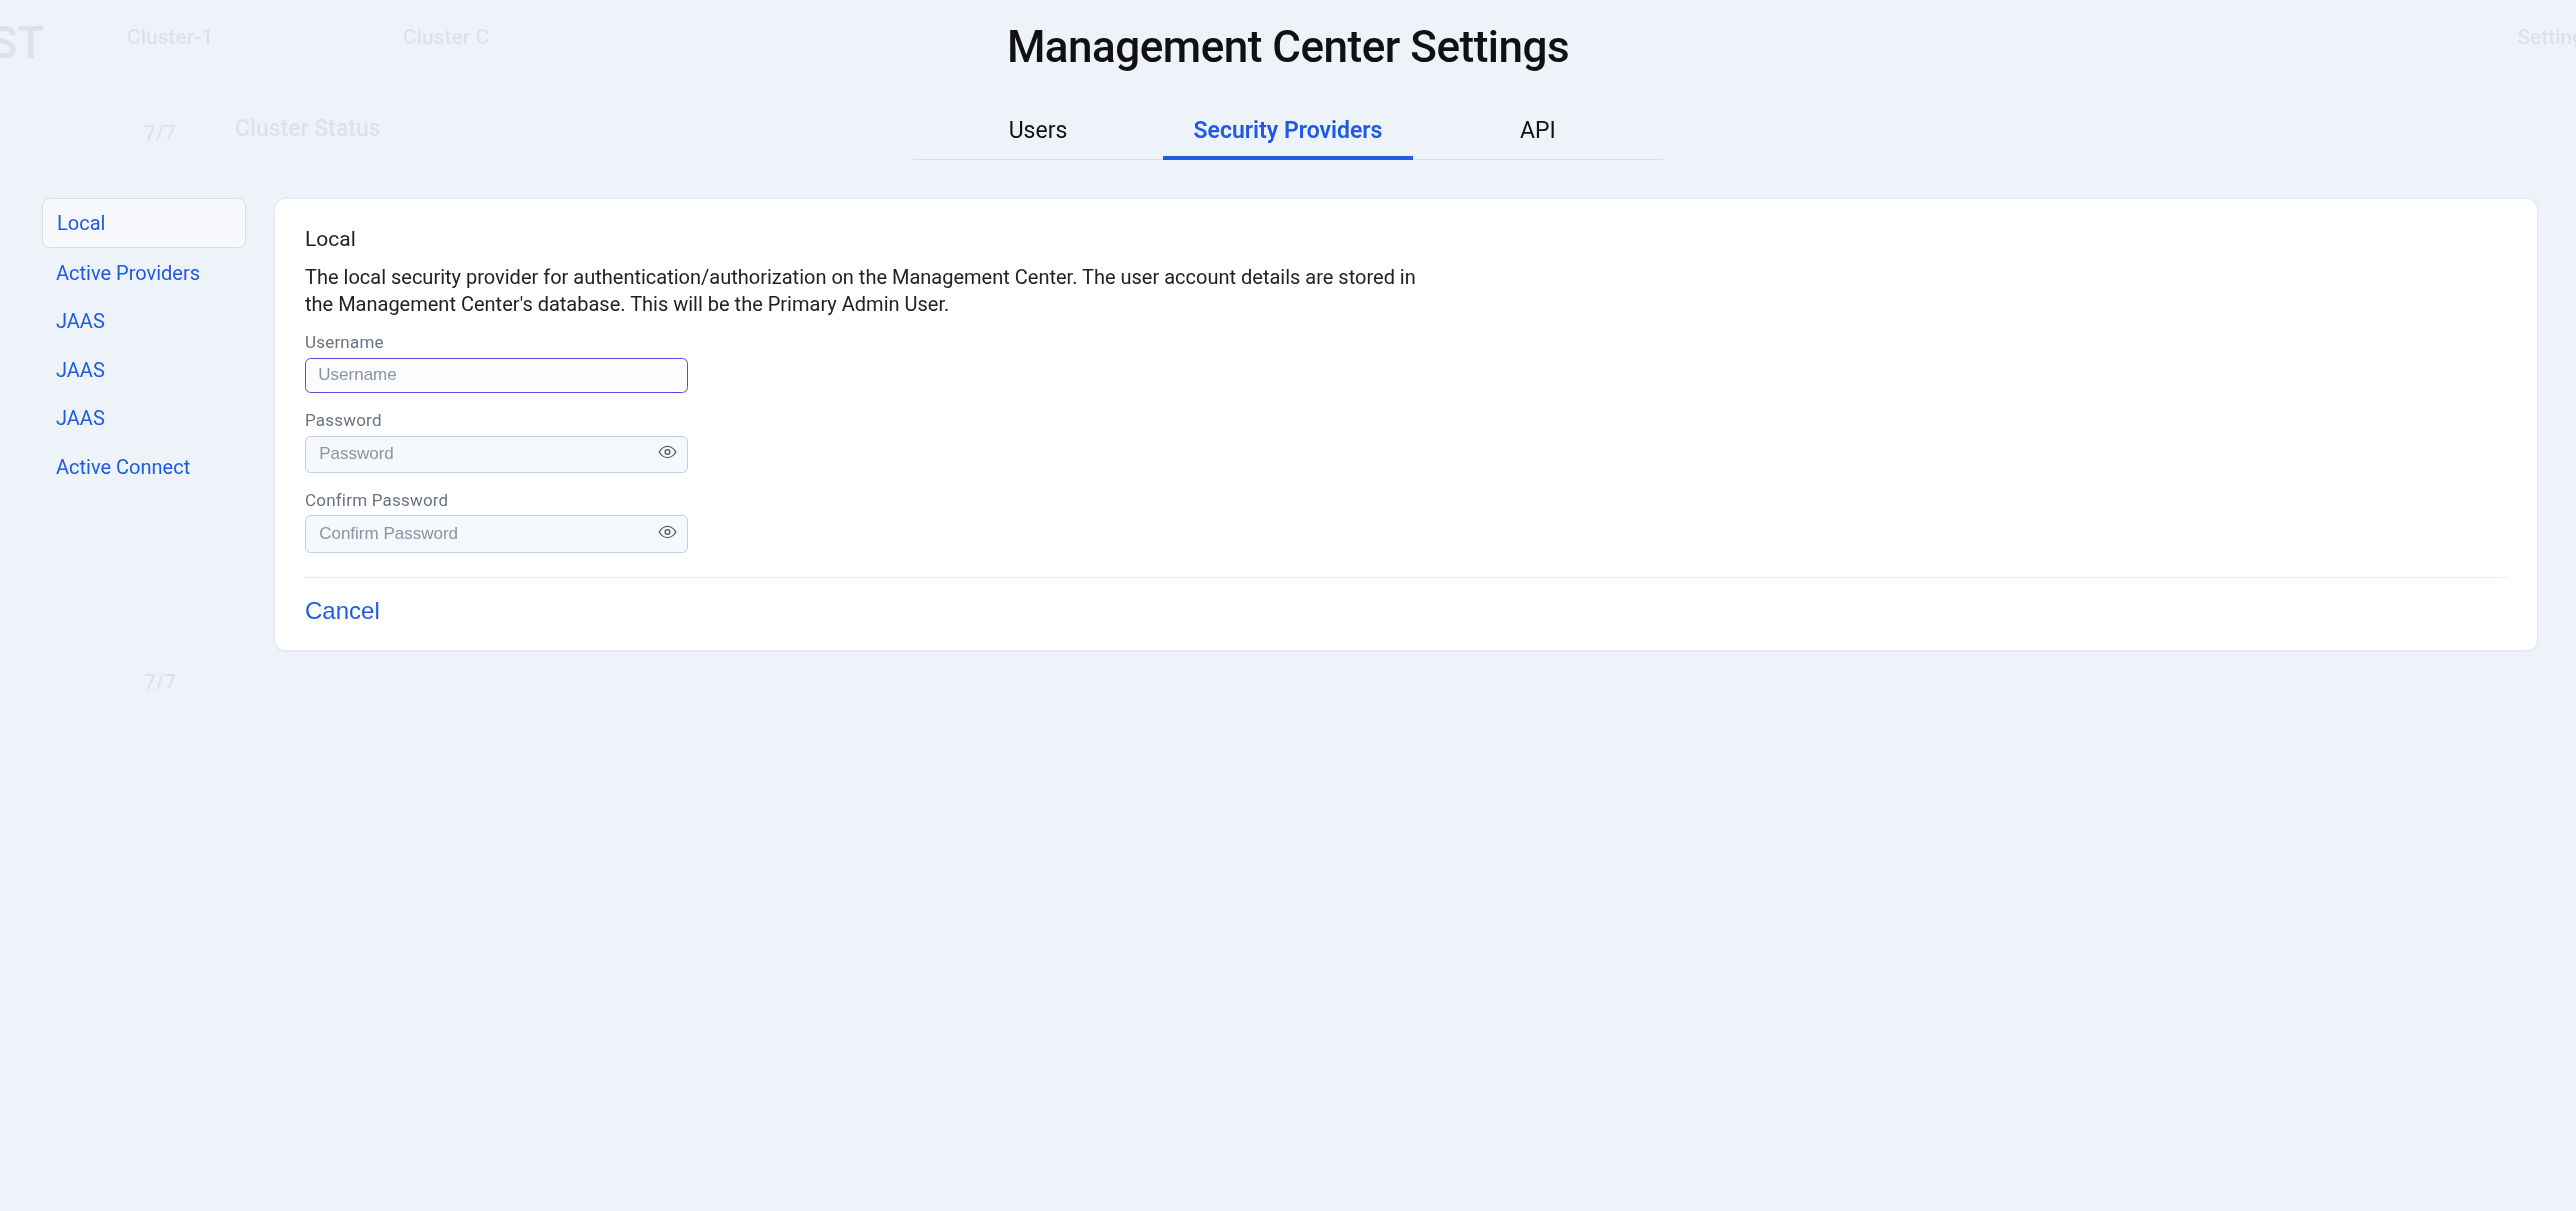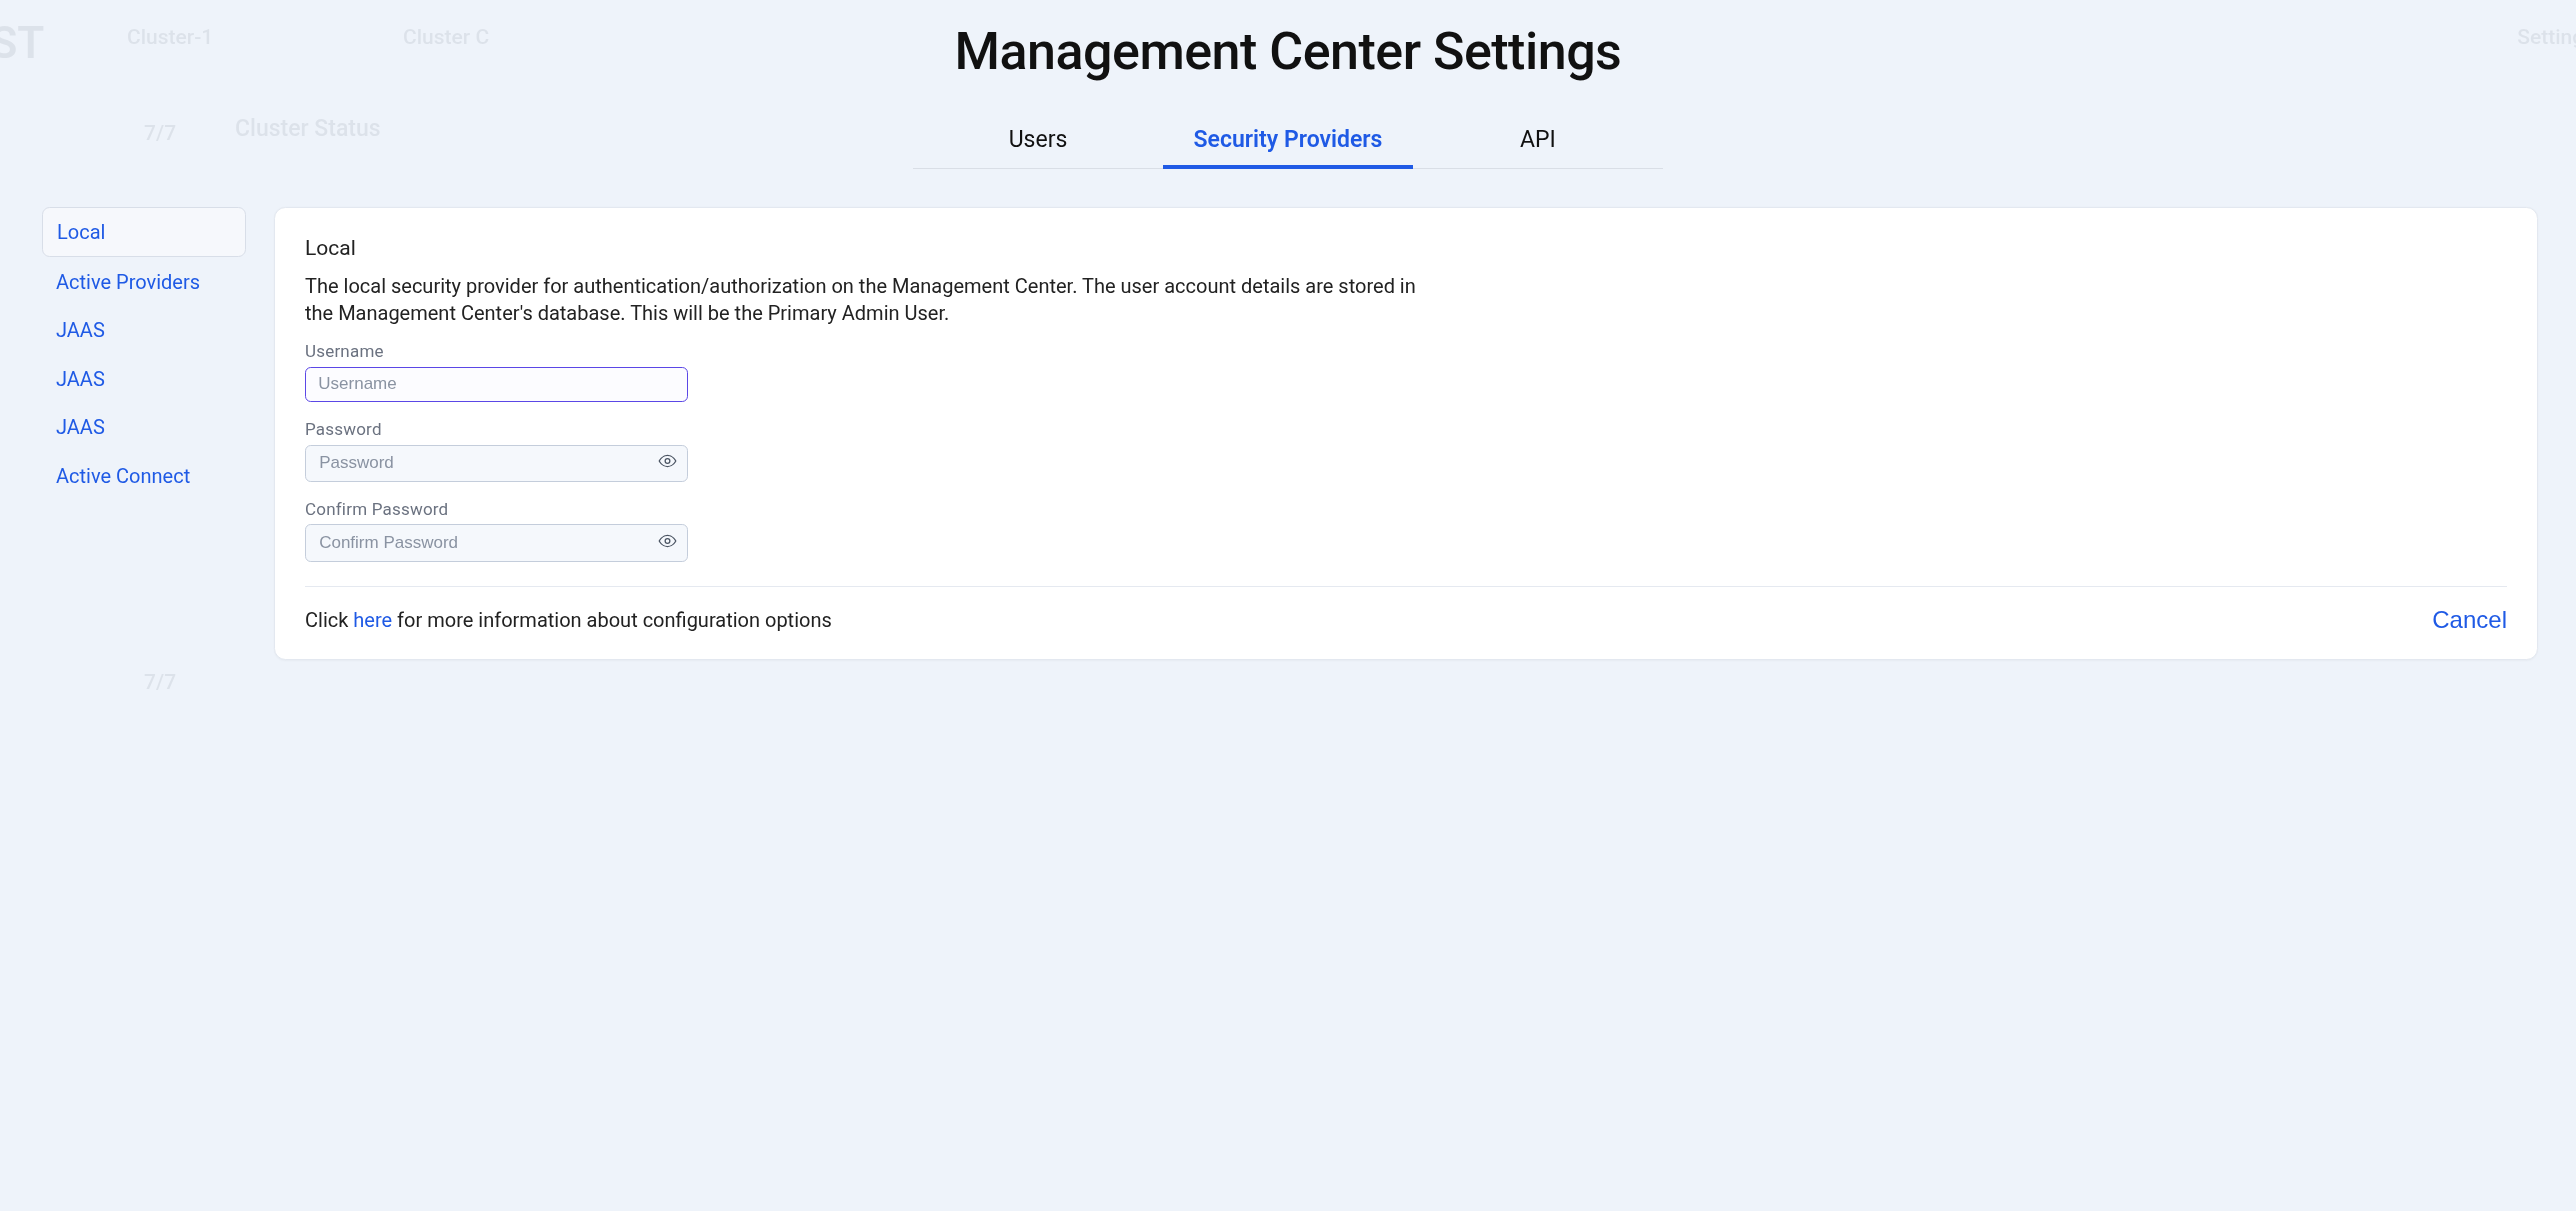--- a/index.html
+++ b/index.html
@@ -25,21 +25,21 @@
     white-space: nowrap;
   }
 
   .page {
     position: relative;
     z-index: 1;
   }
 
   .title {
     text-align: center;
-    font-size: 52px;
+    font-size: 44px;
     font-weight: 500;
     color: #111;
     padding: 21px 0 32px 0;
     letter-spacing: -0.5px;
   }
 
   .tabs {
     display: flex;
     justify-content: center;
     border-bottom: 0;
@@ -263,22 +263,19 @@
                 <circle cx="12" cy="12" r="3"></circle>
               </svg>
             </span>
           </span>
         </div>
       </div>
 
       <hr class="card-divider">
 
       <div class="card-footer">
-        <div class="info-text">
-          <span>Click </span><span class="info-link">here</span><span> for more information about configuration options</span>
-        </div>
         <button class="cancel-btn">Cancel</button>
       </div>
     </div>
 
   </div>
 </div>
 
 
 </body></html>

